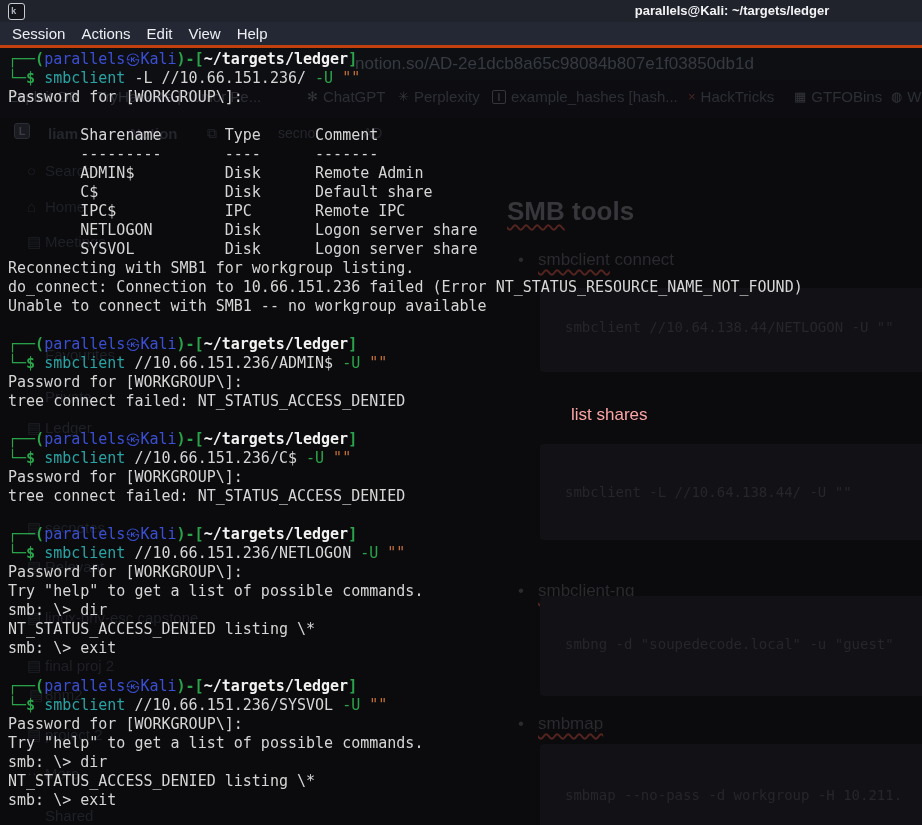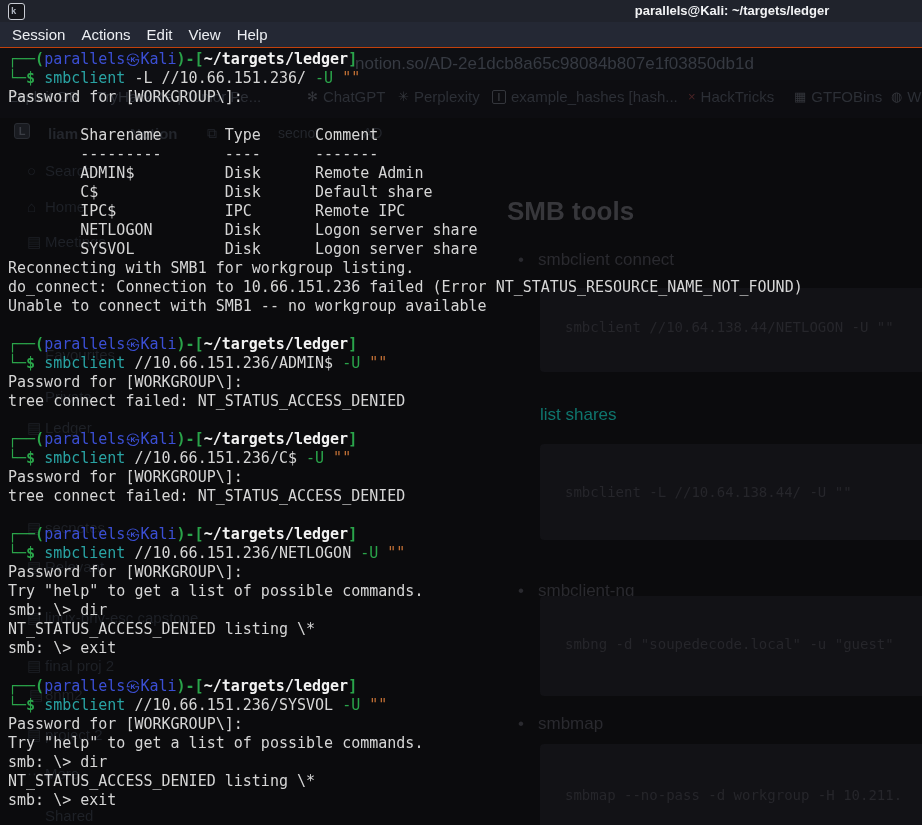--- a/index.html
+++ b/index.html
@@ -8,46 +8,46 @@
   #screen { position:relative; width:922px; height:825px; overflow:hidden; background:#0b0b0d; }
 
   
   .titlebar { position:absolute; left:0; top:0; width:922px; height:22px; background:#20232c; z-index:30; }
   .win-icon { position:absolute; left:8px; top:3px; width:17px; height:17px; background:#14151a;
               border:1px solid #c9ccd4; border-radius:3px; color:#aeb4bf; font:bold 9px/15px "DejaVu Sans Mono", monospace;
               text-align:left; padding-left:2px; }
   .win-title { position:absolute; left:732px; top:4px; transform:translateX(-50%); color:#f2f3f5;
                font:bold 13px/14px "Liberation Sans", sans-serif; white-space:nowrap; }
   .menubar { position:absolute; left:0; top:22px; width:922px; height:26px; background:#242834;
-             border-bottom:1px solid #c2410c; display:flex; align-items:center; gap:16px; padding-left:12px; z-index:30; }
+             border-bottom:3px solid #c2410c; display:flex; align-items:center; gap:16px; padding-left:12px; z-index:30; }
   .menu-item { color:#eceef2; font:15px/26px "Liberation Sans", sans-serif; cursor:default; }
 
   
   .backdrop { position:absolute; inset:0; z-index:1; pointer-events:none;border-radius:15px; }
   .band-url { position:absolute; left:0; top:48px; width:922px; height:32px; background:#0e0f13; }
   .band-bm  { position:absolute; left:0; top:80px; width:922px; height:38px; background:#0d0d11; }
   .bg-url { position:absolute; top:54px; color:#363a42; font:17px/20px "Liberation Sans", sans-serif; white-space:nowrap; }
   .bm { position:absolute; top:88px; display:flex; align-items:center; gap:5px; color:#2c2f36;
         font:15px/18px "Liberation Sans", sans-serif; white-space:nowrap; }
   .bm .ic { font-size:13px; color:#34363c; }
   .bm .ic-red { color:#4a2325; }
   .bm .ic-box { display:inline-block; width:14px; height:14px; border:1px solid #34363c; border-radius:2px;
                 font:bold 10px/13px "Liberation Sans", sans-serif; text-align:center; color:#34363c; }
   .sb-ws { position:absolute; color:#23262c; font:bold 15px/18px "Liberation Sans", sans-serif; white-space:nowrap; }
   .sb-avatar { position:absolute; left:14px; top:123px; width:16px; height:16px; background:#191b20;
                border:1px solid #2a2d33; border-radius:3px; color:#3a3d44; font:bold 11px/15px "Liberation Sans", sans-serif; text-align:center; }
   .sb-item { position:absolute; left:27px; color:#1e2127; font:15px/18px "Liberation Sans", sans-serif; white-space:nowrap; }
   .sb-item .ic { display:inline-block; width:18px; color:#1e2127; }
   .tb-frag { position:absolute; top:125px; color:#23262c; font:14px/17px "Liberation Sans", sans-serif; }
   .n-title { position:absolute; left:507px; top:196px; color:#37373b; font:bold 26px/30px "Liberation Sans", sans-serif; white-space:nowrap; }
-  .sq { text-decoration-style:wavy; text-decoration-color:#55241f;
+  .sq { text-decoration:underline; text-decoration-style:wavy; text-decoration-color:#55241f;
         text-decoration-thickness:2px; text-underline-offset:4px; }
   .n-bullet { position:absolute; color:#2a2a2f; font:17px/21px "Liberation Sans", sans-serif; white-space:nowrap; }
   .n-bullet .dot { display:inline-block; width:20px; color:#2a2a2f; }
-  .n-plain { position:absolute; color:#0f766e; font:17px/21px "Liberation Sans", sans-serif; white-space:nowrap; }
+  .n-plain { position:absolute; color:#fca5a5; font:17px/21px "Liberation Sans", sans-serif; white-space:nowrap;margin-left:31px; }
   .n-code { position:absolute; left:540px; right:-12px; background:#121216; border-radius:4px; }
   .n-code .code-text { position:absolute; left:25px; color:#26262b; font:14px/17px "DejaVu Sans Mono", monospace; white-space:pre; }
 
   
   .term { position:absolute; left:8px; top:50px; right:0; z-index:10; cursor:text; }
   .line { height:19px; line-height:19px; white-space:pre; font:15px/19px "DejaVu Sans Mono", monospace; color:#d6d6d6; }
   .g  { color:#2aa44a; font-weight:bold; }   
   .g2 { color:#2aa44a; }                      
   .b  { color:#3b4fd4; font-weight:normal; }   
   .w  { color:#f2f2f2; font-weight:bold;text-align:right; }   

